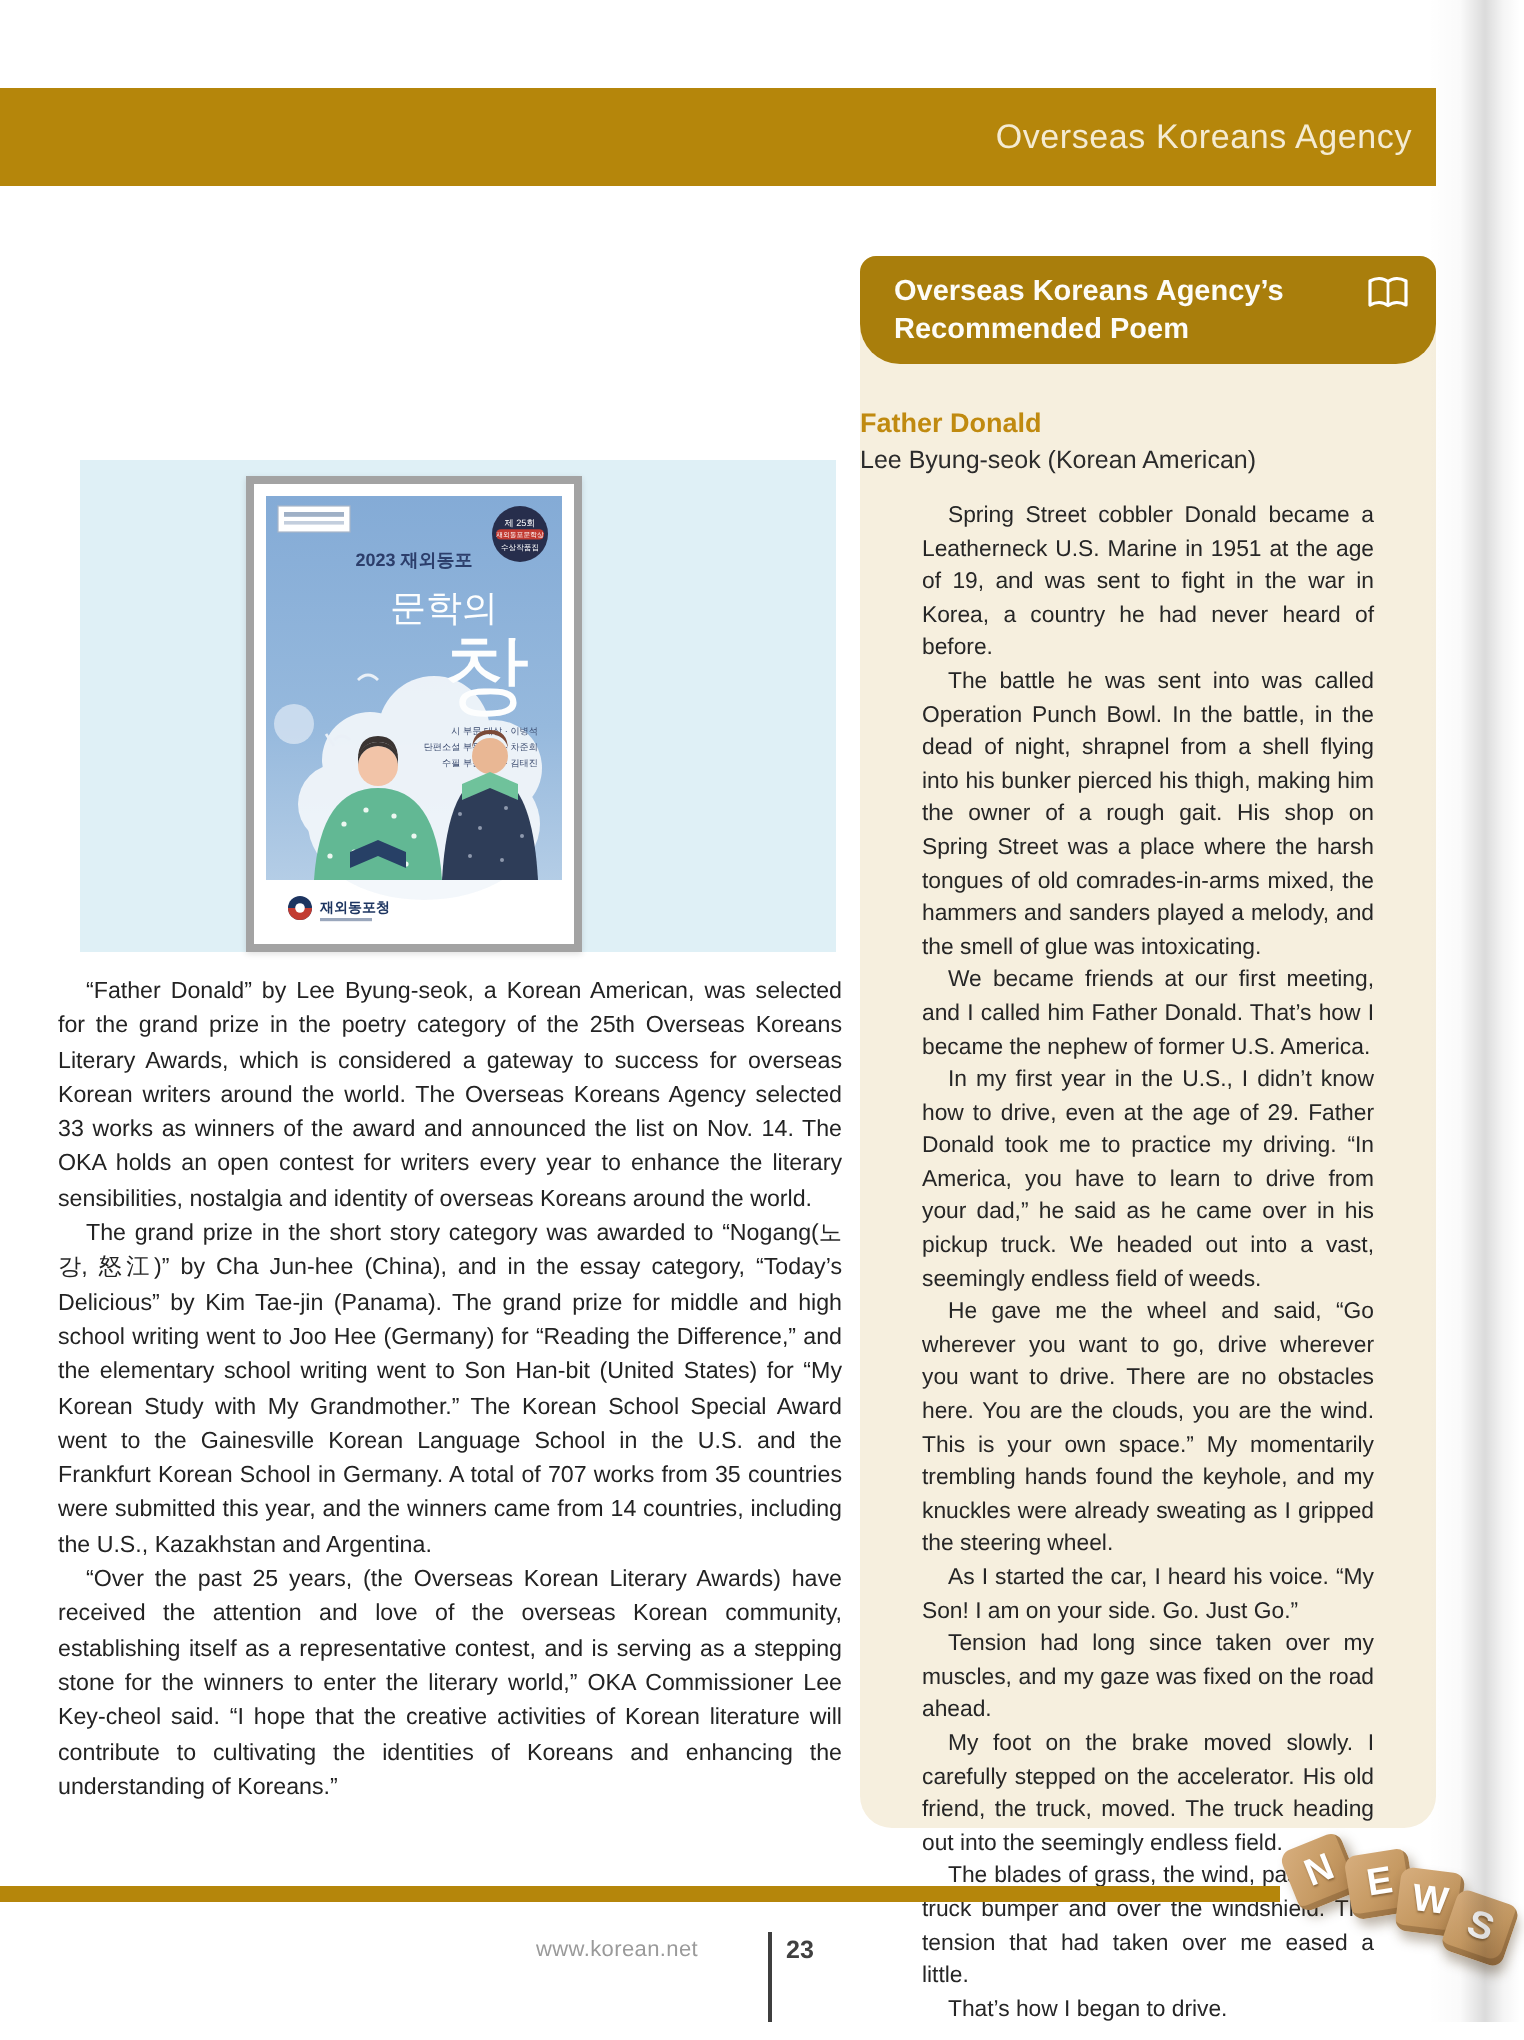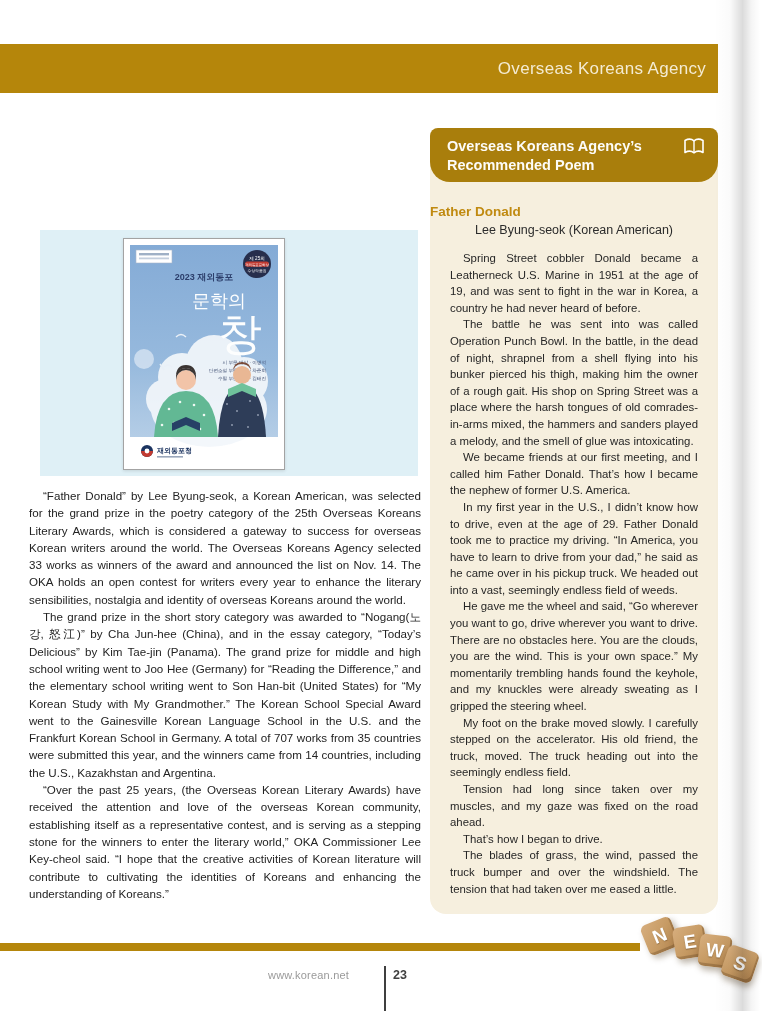--- a/index.html
+++ b/index.html
@@ -15,37 +15,37 @@
   .edge-shadow{position:absolute;left:714px;top:0;width:46px;height:1020px;pointer-events:none;
      background:linear-gradient(to right,rgba(0,0,0,0) 0%,rgba(0,0,0,0.02) 35%,rgba(0,0,0,0.14) 62%,rgba(0,0,0,0.04) 82%,rgba(0,0,0,0) 100%);}
 
   
   .title{position:absolute;left:30px;top:128px;width:390px;margin:0;text-align:center;
          color:#BD8C13;font-size:19.5px;line-height:29px;font-weight:bold;}
 
   
   .figure{position:absolute;left:40px;top:230px;width:378px;height:246px;background:#DFF0F6;margin:0;}
   .book{position:absolute;left:83px;top:8px;width:160px;height:230px;background:#fff;
-        border:1px solid #a3a3a3;box-shadow:0 1px 3px rgba(0,0,0,.12);}
+        border:4px solid #a3a3a3;box-shadow:0 1px 3px rgba(0,0,0,.12);}
   .figcap{position:absolute;left:250px;top:170px;width:118px;font-size:11px;line-height:15px;color:#3A3A3A;}
 
   
   .article{position:absolute;left:29px;top:487px;width:392px;}
   .article p{margin:0;font-size:11.6px;line-height:17.3px;text-align:justify;text-indent:14px;}
 
   
   .panel{position:absolute;left:430px;top:128px;width:288px;height:786px;background:#F6EFDE;
          border-radius:8px 8px 16px 16px;}
   .panel-header{position:relative;width:288px;height:54px;background:#A97E0C;
                 border-radius:8px 8px 20px 20px;box-sizing:border-box;padding:9px 40px 0 17px;}
   .panel-header .ph-label{color:#FDFCF8;font-weight:bold;font-size:14.5px;line-height:18.5px;display:block;}
   .book-icon{position:absolute;right:12px;top:9px;}
   .poem-title{margin:22px 0 4px 0;text-align:left;color:#C08A10;font-weight:bold;font-size:13.5px;}
-  .poem-author{text-align:center;font-size:12.5px;color:#2B2B2B;margin-bottom:13px;}
-  .poem-body{padding:0 20px;}
+  .poem-author{text-align:left;font-size:12.5px;color:#2B2B2B;margin-bottom:13px;}
+  .poem-body{padding:0 31px;}
   .poem-body p{margin:0;font-size:11.4px;line-height:16.6px;text-align:justify;text-indent:13px;color:#262626;}
 
   
   .bottom-rule{position:absolute;left:0;top:943px;width:640px;height:8px;background:#B5860B;}
 
   
   .news{position:absolute;left:638px;top:908px;width:124px;height:100px;}
   .cube{position:absolute;width:32px;height:32px;border-radius:6px;
         background:linear-gradient(135deg,#D7AE7E 0%,#C69A63 55%,#AD7F4C 100%);
         box-shadow:2px 4px 6px rgba(70,45,15,.35), inset -2px -3px 0 rgba(90,60,25,.30);
@@ -184,24 +184,25 @@
       </svg>
     </header>
     <h2 class="poem-title">Father Donald</h2>
     <div class="poem-author">Lee Byung-seok (Korean American)</div>
     <div class="poem-body">
       <p>Spring Street cobbler Donald became a Leatherneck U.S. Marine in 1951 at the age of 19, and was sent to fight in the war in Korea, a country he had never heard of before.</p>
       <p>The battle he was sent into was called Operation Punch Bowl. In the battle, in the dead of night, shrapnel from a shell flying into his bunker pierced his thigh, making him the owner of a rough gait. His shop on Spring Street was a place where the harsh tongues of old comrades-in-arms mixed, the hammers and sanders played a melody, and the smell of glue was intoxicating.</p>
       <p>We became friends at our first meeting, and I called him Father Donald. That’s how I became the nephew of former U.S. America.</p>
       <p>In my first year in the U.S., I didn’t know how to drive, even at the age of 29. Father Donald took me to practice my driving. “In America, you have to learn to drive from your dad,” he said as he came over in his pickup truck. We headed out into a vast, seemingly endless field of weeds.</p>
       <p>He gave me the wheel and said, “Go wherever you want to go, drive wherever you want to drive. There are no obstacles here. You are the clouds, you are the wind. This is your own space.” My momentarily trembling hands found the keyhole, and my knuckles were already sweating as I gripped the steering wheel.</p>
+      <p>As I started the car, I heard his voice. “My Son! I am on your side. Go. Just Go.”</p>
+      <p>Tension had long since taken over my muscles, and my gaze was fixed on the road ahead.</p>
       <p>My foot on the brake moved slowly. I carefully stepped on the accelerator. His old friend, the truck, moved. The truck heading out into the seemingly endless field.</p>
-      <p>Tension had long since taken over my muscles, and my gaze was fixed on the road ahead.</p>
+      <p>The blades of grass, the wind, passed the truck bumper and over the windshield. The tension that had taken over me eased a little.</p>
       <p>That’s how I began to drive.</p>
-      <p>The blades of grass, the wind, passed the truck bumper and over the windshield. The tension that had taken over me eased a little.</p>
     </div>
   </section>
 
   <div class="bottom-rule"></div>
 
   <div class="news">
     <div class="cube n">
         <span>N</span>
       </div>
     <div class="cube e">

